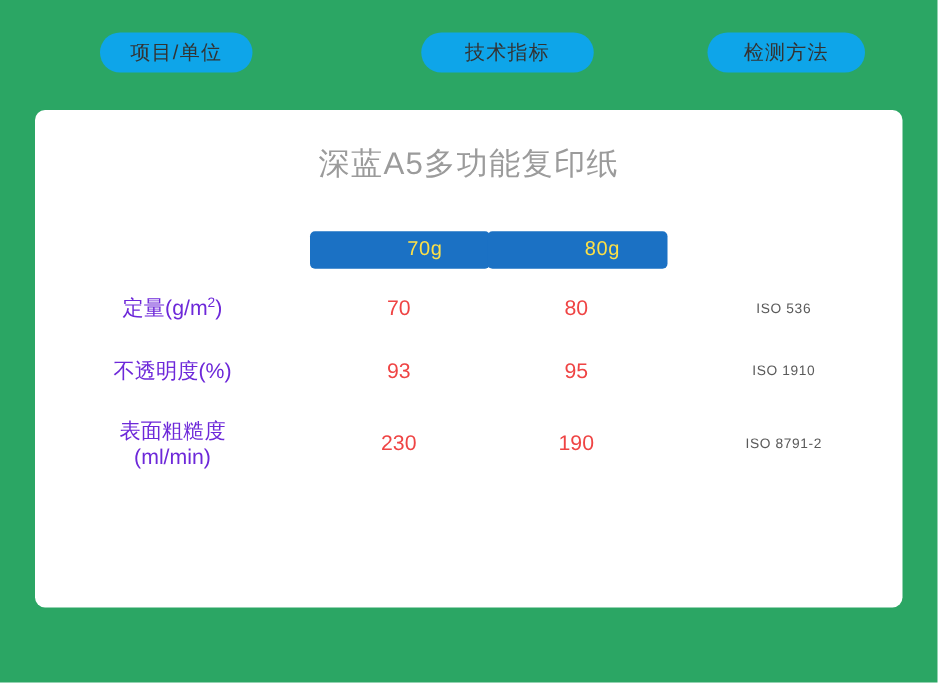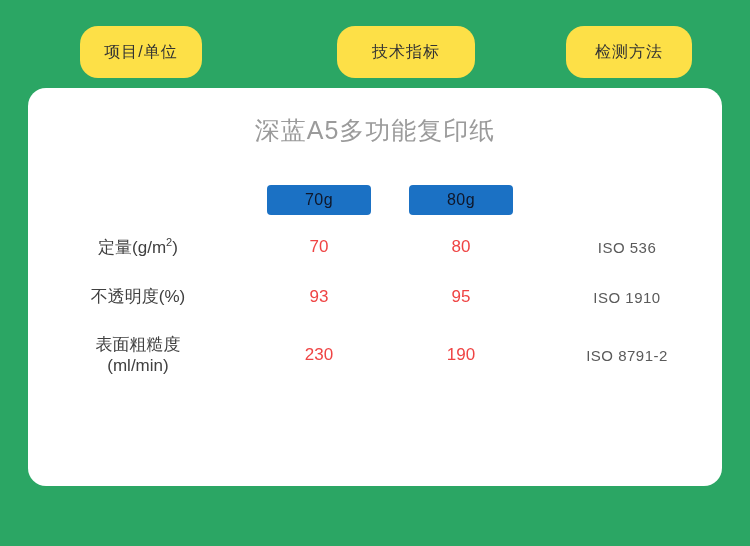--- a/index.html
+++ b/index.html
@@ -21,22 +21,22 @@
   
   .pill-row {
     position: absolute;
     top: 26px;
     left: 0;
     width: 750px;
     height: 38px;
   }
   .pill {
     position: absolute;
-    height: 52px;
-    background: #fde047;
+    height: 32px;
+    background: #0ea5e9;
     border-radius: 18px;
     color: #333333;
     font-size: 16px;
     display: flex;
     align-items: center;
     justify-content: center;
     letter-spacing: 1px;
     white-space: nowrap;
     box-sizing: border-box;
   }
@@ -45,21 +45,21 @@
   .pill-2 { left: 566px; width: 126px; }
 
   
   .card {
     position: absolute;
     top: 88px;
     left: 28px;
     width: 694px;
     height: 398px;
     background: #ffffff;
-    border-radius: 18px;
+    border-radius: 8px;
   }
   .card-title {
     position: absolute;
     top: 26px;
     left: 0;
     width: 694px;
     text-align: center;
     font-size: 25px;
     color: #9b9b9b;
     letter-spacing: 1px;
@@ -83,40 +83,41 @@
   .col-3 { width: 190px; text-align: center; }
 
   .head-row { height: 44px; }
   .tag {
     display: inline-flex;
     align-items: center;
     justify-content: center;
     width: 104px;
     height: 30px;
     background: #1b71c4;
-    color: #0f172a;
+    color: #fde047;
     font-size: 16px;
     border-radius: 4px;
     letter-spacing: 0.5px;
+    padding-left: 40px;
   }
   .data-row { height: 50px; }
   .data-row.tall { height: 66px; }
   .label {
-    color: #404040;
+    color: #6d28d9;
     font-size: 17px;
     line-height: 1.25;
     text-align: center;
   }
   .value {
     color: #ef4444;
     font-size: 17px;
   }
   .iso {
     color: #5a5a5a;
-    font-size: 15px;
+    font-size: 11px;
     letter-spacing: 0.5px;
   }
   .sup { font-size: 11px; vertical-align: super; }
 </style>
 </head>
 <body>
 
 <div class="page">
 
   <div class="pill-row">

